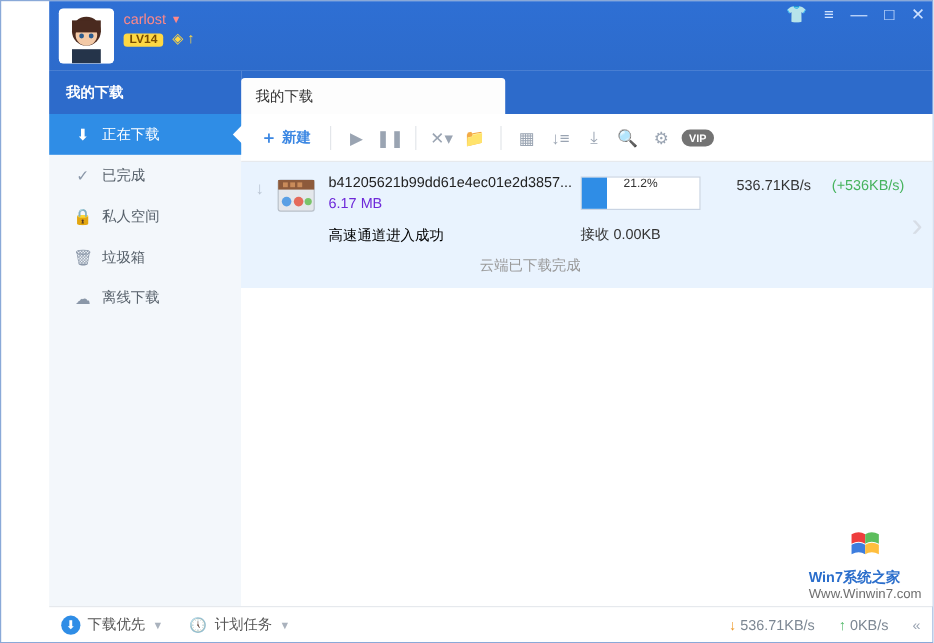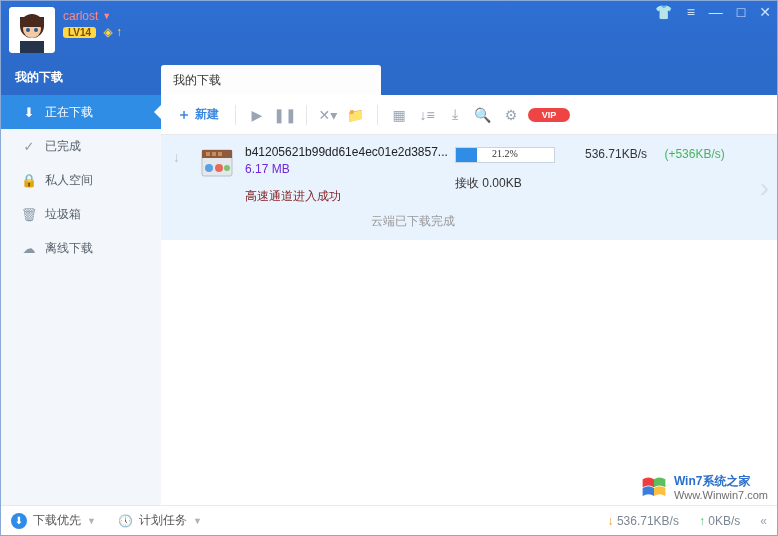--- a/index.html
+++ b/index.html
@@ -1,17 +1,17 @@
 <!DOCTYPE html>
 <html><head>
 <meta charset="utf-8">
 <style>
 *{box-sizing:border-box;margin:0;padding:0;}
 body{font-family:"Microsoft YaHei",Arial,sans-serif;font-size:12px;background:#fff;width:778px;height:536px;overflow:hidden;position:relative;color:#333;}
-.window{width:778px;height:536px;display:flex;flex-direction:column;border:1px solid #8aa9d8;}
+.window{width:778px;height:536px;display:flex;flex-direction:column;border:1px solid #8aa9d8;padding-left:40px;}
 .titlebar{height:58px;background:linear-gradient(#2e6fd4,#2d6bcb);display:flex;align-items:flex-start;padding:6px 8px;color:#fff;position:relative;}
 .avatar{width:46px;height:46px;background:#fff;border-radius:4px;margin-right:8px;display:flex;align-items:center;justify-content:center;overflow:hidden;}
 .avatar svg{width:46px;height:46px;}
 .userblock{display:flex;flex-direction:column;gap:2px;margin-top:2px;}
 .username{color:#f88;font-size:12px;display:flex;align-items:center;gap:4px;}
 .username .drop{font-size:9px;}
 .lvbadge{display:inline-block;background:#ffd843;color:#7a4d00;border-radius:3px;padding:0 5px;font-size:10px;font-weight:bold;margin-right:4px;}
 .coin{color:#ffd843;font-size:12px;}
 .wincontrols{position:absolute;right:6px;top:4px;display:flex;gap:14px;color:#cfe2ff;}
 .wincontrols span{cursor:pointer;font-size:14px;line-height:1;}
@@ -25,49 +25,49 @@
 .sideitem.active::after{content:"";position:absolute;right:-1px;top:50%;transform:translateY(-50%);border:8px solid transparent;border-right-color:#fff;}
 .side-sub{padding:10px 14px 4px;color:#56606a;font-weight:bold;}
 .main{flex:1;display:flex;flex-direction:column;background:#fff;min-width:0;}
 .tabbar{height:36px;background:#2d6bcb;display:flex;align-items:flex-end;padding-left:0;}
 .tab{height:30px;min-width:220px;background:#fdfdfd;border-radius:3px 3px 0 0;display:flex;align-items:center;padding:0 12px;color:#333;font-size:12px;}
 .toolbar{height:40px;border-bottom:1px solid #e6e9ed;display:flex;align-items:center;padding:0 10px;gap:6px;color:#808a98;}
 .newbtn{display:flex;align-items:center;gap:4px;color:#3b87e3;font-weight:bold;cursor:pointer;padding:4px 6px;}
 .newbtn .plus{font-size:14px;}
 .sep{width:1px;height:20px;background:#e3e6ea;margin:0 4px;}
 .tico{width:22px;height:22px;display:flex;align-items:center;justify-content:center;cursor:pointer;color:#9aa4b2;font-size:14px;}
-.tico.vip{color:#fff;background:#ef4444;border-radius:10px;font-size:9px;font-weight:bold;width:42px;height:14px;}
+.tico.vip{color:#fff;background:#737373;border-radius:10px;font-size:9px;font-weight:bold;width:27px;height:14px;}
 .list{flex:1;overflow:auto;position:relative;}
 .row{display:flex;align-items:flex-start;padding:10px 12px;background:#e9f3fe;position:relative;min-height:90px;}
 .row .arrow{color:#b9c4d2;font-size:14px;width:16px;padding-top:4px;}
 .row .ficon{width:36px;height:36px;margin:0 10px;display:flex;align-items:center;justify-content:center;}
 .row .info{flex:0 0 210px;min-width:210px;color:#333;}
 .row .fname{color:#222;font-size:12px;white-space:nowrap;overflow:hidden;text-overflow:ellipsis;max-width:210px;}
 .row .fsize{color:#6d28d9;margin-top:3px;}
-.row .sub{color:#7f1d1d;margin-top:12px;}
+.row .sub{color:#000000;margin-top:12px;}
 .row .sub2{color:#999;margin-top:8px;text-align:right;}
 .row .prog{flex:0 0 130px;padding-top:2px;}
-.pbar{width:100px;height:16px;border:1px solid #c9d4e3;background:#fff;position:relative;font-family:Liberation Serif, serif;}
+.pbar{width:100px;height:28px;border:1px solid #c9d4e3;background:#fff;position:relative;}
 .pfill{height:100%;background:#2f8de6;}
 .ppct{position:absolute;left:0;right:0;top:0;text-align:center;font-size:10px;color:#333;line-height:12px;}
 .row .time{color:#6aa4ea;font-size:11px;margin-top:4px;}
 .row .frac{color:#aab2bd;font-size:11px;display:inline-block;margin-left:24px;}
 .row .rx{color:#333;margin-top:12px;}
 .row .rx2{color:#333;margin-top:8px;}
 .row .speed{flex:0 0 180px;padding-top:2px;color:#333;}
 .row .boost{color:#46b35d;margin-left:14px;}
 .row .go{position:absolute;right:8px;top:50%;transform:translateY(-50%);color:#d7dde6;font-size:28px;cursor:pointer;}
 .statusbar{height:30px;border-top:1px solid #e6e9ed;display:flex;align-items:center;padding:0 10px;font-size:12px;color:#555;}
 .sb-l{display:flex;align-items:center;gap:6px;}
 .sb-ico{width:16px;height:16px;border-radius:8px;background:#2f8de6;color:#fff;display:flex;align-items:center;justify-content:center;font-size:10px;}
 .sb-spacer{flex:1;}
 .sb-r{display:flex;align-items:center;gap:20px;color:#7c8793;}
 .sb-r .up{color:#ee9a2a;}
 .sb-r .dn{color:#53b96a;}
-.watermark{position:absolute;right:10px;bottom:34px;display:flex;align-items:center;gap:6px;opacity:0.95;pointer-events:none;}
+.watermark{position:absolute;right:10px;bottom:34px;display:flex;align-items:center;gap:6px;opacity:0.95;pointer-events:none;flex-direction:column;}
 .flag{width:28px;height:28px;}
 .wm-text{font-size:12px;line-height:1.2;}
 .wm-text .t1{color:#2067c9;font-weight:bold;}
 .wm-text .t2{color:#666;font-size:11px;}
 </style>
 </head>
 <body>
 
 <div class="window">
   <div class="titlebar">

